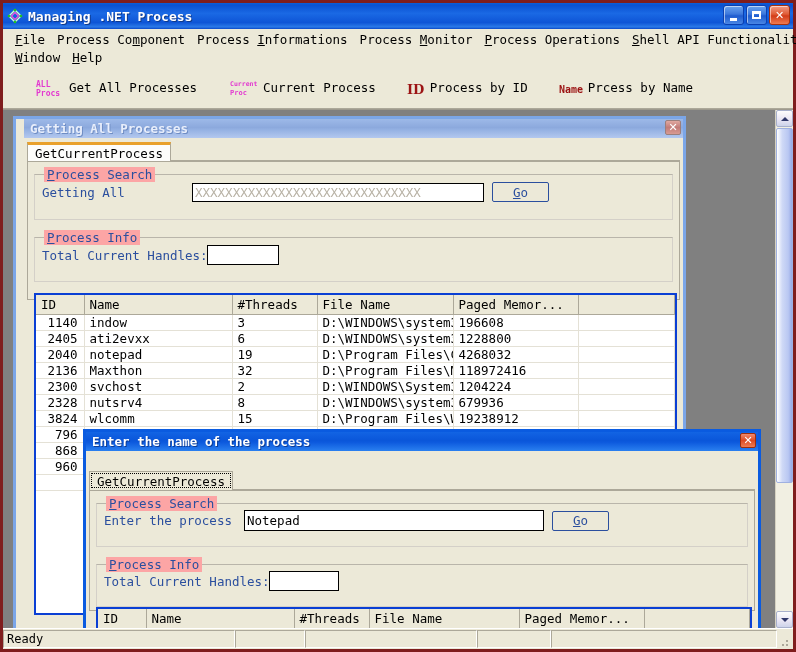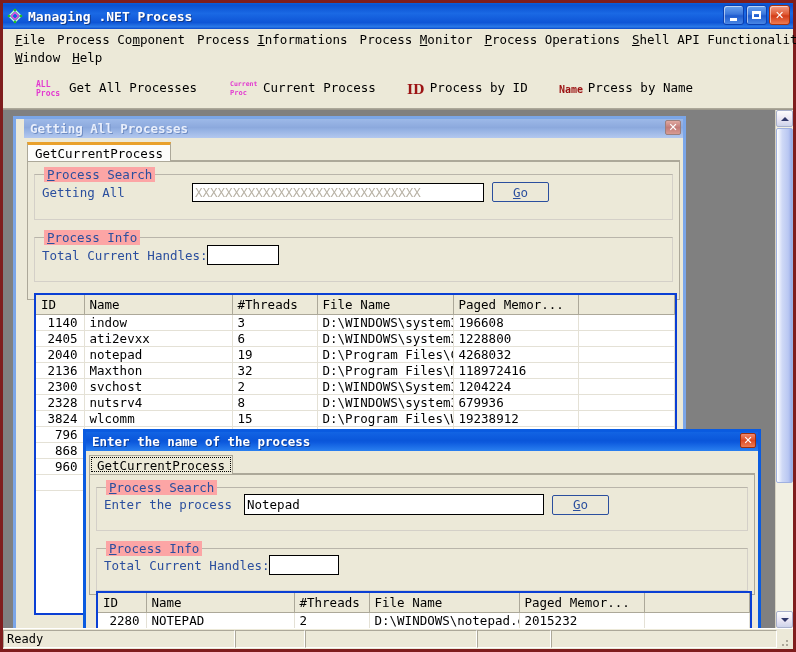--- a/index.html
+++ b/index.html
@@ -114,21 +114,21 @@
       radial-gradient(circle at 6px 8px,#aca899 1px,transparent 1.2px),
       radial-gradient(circle at 6px 4px,#aca899 1px,transparent 1.2px);
   }
 
   
   .child-win{position:absolute;box-sizing:border-box;}
   .cw-frame{
     border:3px solid;box-sizing:border-box;height:100%;width:100%;
     display:flex;flex-direction:column;background:#ece9d8;
   }
-  .cw-frame.active{border-color:#0a5be0;}
+  .cw-frame.active{border-color:#0a5be0;gap:16px;}
   .cw-frame.inactive{border-color:#7ba6e8;padding-left:8px;}
   .cw-title{
     height:19px;flex:0 0 19px;display:flex;align-items:center;position:relative;
   }
   .cw-title.active{
     background:linear-gradient(to bottom,#1264e4 0%,#0a56da 45%,#0d5ade 55%,#2a80f0 100%);
   }
   .cw-title.inactive{
     background:linear-gradient(to bottom,#9db9e8 0%,#8ca9dd 45%,#93b0e2 55%,#b3c8ef 100%);
   }

